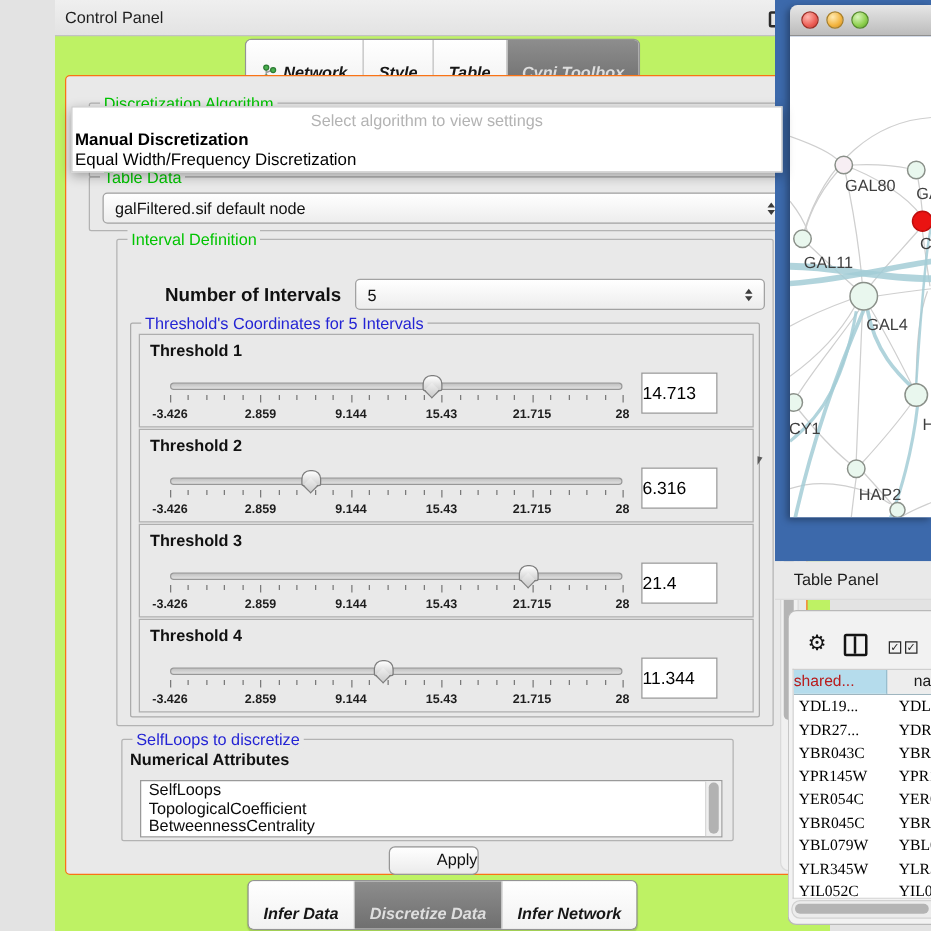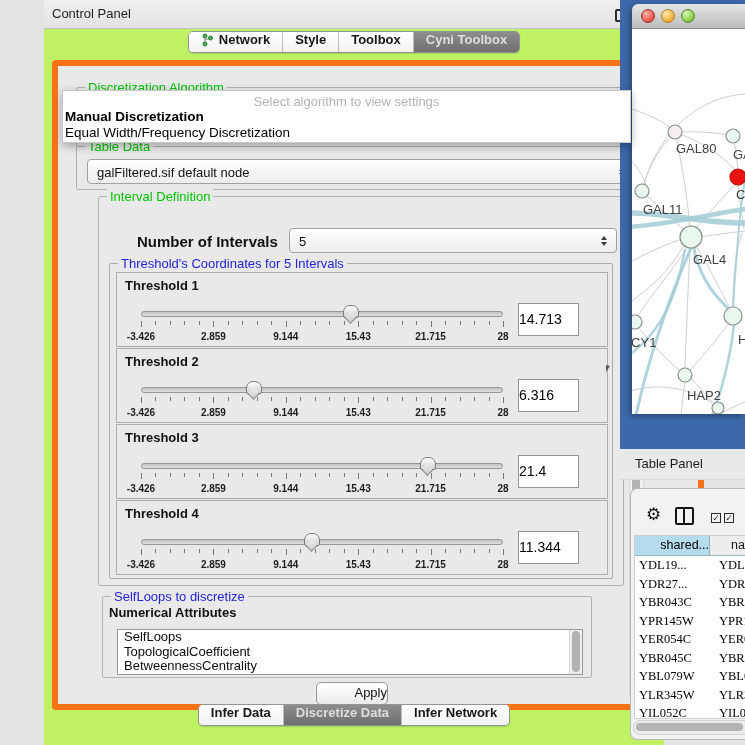--- a/index.html
+++ b/index.html
@@ -11,27 +11,27 @@
   .titlebar{position:absolute;left:0;top:0;width:100%;height:28px;
             background:linear-gradient(#efefef,#e3e3e3);border-bottom:1px solid #c2c2c2;}
   .titlebar .wtitle{position:absolute;left:8px;top:0;line-height:28px;font-size:13px;color:#1f1f1f;}
   .float-icon{position:absolute;right:36px;top:9px;width:9px;height:9px;border:2px solid #2b2b2b;border-radius:2px;}
   .close-icon{position:absolute;right:12px;top:5px;font-size:14px;font-weight:bold;color:#111;}
   .tabbar{position:absolute;left:0;width:620px;display:flex;justify-content:center;}
   .tabbar.top{top:31px;}
   .tabbar.bottom{top:704px;}
   .tabgroup{display:inline-flex;border:1px solid #949494;border-radius:5px;overflow:hidden;background:#fcfcfc;
             box-shadow:0 1px 1px rgba(0,0,0,.15);}
-  .tab{font-size:13px;font-weight:bold;color:#161616;padding:0 12px 5px 12px;background:linear-gradient(#ffffff,#f2f2f2);
-       display:flex;align-items:center;gap:5px;position:relative;cursor:default;}
+  .tab{font-size:13px;font-weight:bold;color:#161616;padding:18px 12px 5px 12px;background:linear-gradient(#ffffff,#f2f2f2);
+       display:flex;align-items:center;gap:5px;position:relative;cursor:default;font-style:italic;}
   .tabgroup .tab + .tab{border-left:1px solid #bdbdbd;}
   .tab.sel{background:linear-gradient(#8d8d8d,#6f6f6f);color:#dedede;border-left-color:#6f6f6f;}
   
   .main-panel{position:absolute;left:8px;top:60px;width:592px;height:638px;background:#e9e9e9;
-              border:6px solid #f97316;border-radius:4px;padding-left:48px;}
+              border:1px solid #f97316;border-radius:4px;}
   .titled-group{position:absolute;border:1px solid #b3b3b3;border-radius:2px;}
   .group-title{position:absolute;top:-8px;left:8px;background:#e9e9e9;padding:0 3px;font-size:13px;white-space:nowrap;}
   .gt-green{color:#00c400;}
   .gt-blue{color:#2424d4;}
   .combo{position:absolute;background:linear-gradient(#ffffff,#ededed);border:1px solid #a2a2a2;border-radius:4px;
          font-size:13px;color:#111;}
   .combo .cval{position:absolute;left:9px;top:50%;transform:translateY(-50%);white-space:nowrap;}
   .stepper{position:absolute;right:8px;top:50%;transform:translateY(-50%);width:7px;height:10px;}
   .stepper:before{content:"";position:absolute;left:0;top:0;border-left:3.5px solid transparent;border-right:3.5px solid transparent;border-bottom:4px solid #3c3c3c;}
   .stepper:after{content:"";position:absolute;left:0;bottom:0;border-left:3.5px solid transparent;border-right:3.5px solid transparent;border-top:4px solid #3c3c3c;}
@@ -85,22 +85,22 @@
   .tp-bar .tp-title{position:absolute;left:15px;top:0;line-height:30px;font-size:13px;color:#1c1c1c;}
   .tp-container{position:absolute;left:630px;top:488px;width:115px;height:250px;background:#f2f2f2;
                 border:1px solid #b9b9b9;border-right:none;border-radius:7px 0 0 7px;}
   .gear-icon{position:absolute;left:15px;top:17px;font-size:17px;color:#141414;line-height:17px;}
   .columns-icon{position:absolute;left:44px;top:18px;width:15px;height:14px;border:2px solid #141414;border-radius:2px;}
   .columns-icon:before{content:"";position:absolute;left:6px;top:0;width:2px;height:14px;background:#141414;}
   .check-icon{position:absolute;top:24px;width:8px;height:8px;border:1.5px solid #2a2a2a;font-size:9px;line-height:8px;
               color:#2a2a2a;text-align:center;font-weight:bold;}
   .tp-table{position:absolute;left:3px;top:46px;right:0;bottom:20px;background:#fff;border:1px solid #cfcfcf;border-right:none;overflow:hidden;}
   .tp-head{display:flex;height:19px;border-bottom:1px solid #9fb5bf;}
-  .tp-hc1{width:74px;background:#b5dcec;border-right:1px solid #8fb4c4;font-size:12.5px;color:#000000;
-          text-align:right;line-height:19px;}
+  .tp-hc1{width:74px;background:#b5dcec;border-right:1px solid #8fb4c4;font-size:12.5px;color:#b91c1c;
+          text-align:left;line-height:19px;}
   .tp-hc2{flex:1;background:#ededed;font-size:12.5px;color:#1a1a1a;line-height:19px;padding-left:21px;}
   .tp-rows{overflow:hidden;height:164px;font-family:Liberation Serif, serif;}
   .tp-row{display:flex;height:18.5px;background:#fff;}
   .tp-c1{width:74px;padding-left:4px;font-size:12.5px;color:#000;line-height:18.5px;white-space:nowrap;overflow:hidden;}
   .tp-c2{flex:1;padding-left:6px;font-size:12.5px;color:#000;line-height:18.5px;white-space:nowrap;overflow:hidden;}
   .tp-hscroll{position:absolute;left:2px;right:0;bottom:4px;height:13px;background:#ececec;border:1px solid #d2d2d2;border-radius:7px 0 0 7px;}
   .tp-hscroll .hthumb{position:absolute;left:2px;top:1.5px;height:8px;width:96%;background:#b4b4b4;border-radius:4px;}
   .mouse-cursor{position:absolute;left:606px;top:365px;width:0;height:0;border-left:4px solid #5a5a5a;
                 border-bottom:6px solid transparent;border-top:1px solid transparent;}
   .nlabel{font-size:13px;fill:#3f3f3f;}
@@ -124,21 +124,21 @@
               <circle cx="4" cy="3" r="2" fill="#49b04f" stroke="#2c7a33"></circle>
               <circle cx="4" cy="11" r="2" fill="#49b04f" stroke="#2c7a33"></circle>
               <circle cx="9.5" cy="5" r="2" fill="#49b04f" stroke="#2c7a33"></circle>
             </svg></span>
           <span>Network</span>
         </div>
         <div class="tab">
           <span>Style</span>
         </div>
         <div class="tab">
-          <span>Toolbox</span>
+          <span>Table</span>
         </div>
         <div class="tab sel">
           <span>Cyni Toolbox</span>
         </div>
       </div>
     </div>
 
   <div class="main-panel">
 
     <div class="titled-group" style="left:18px;top:21px;width:566px;height:58px;">

